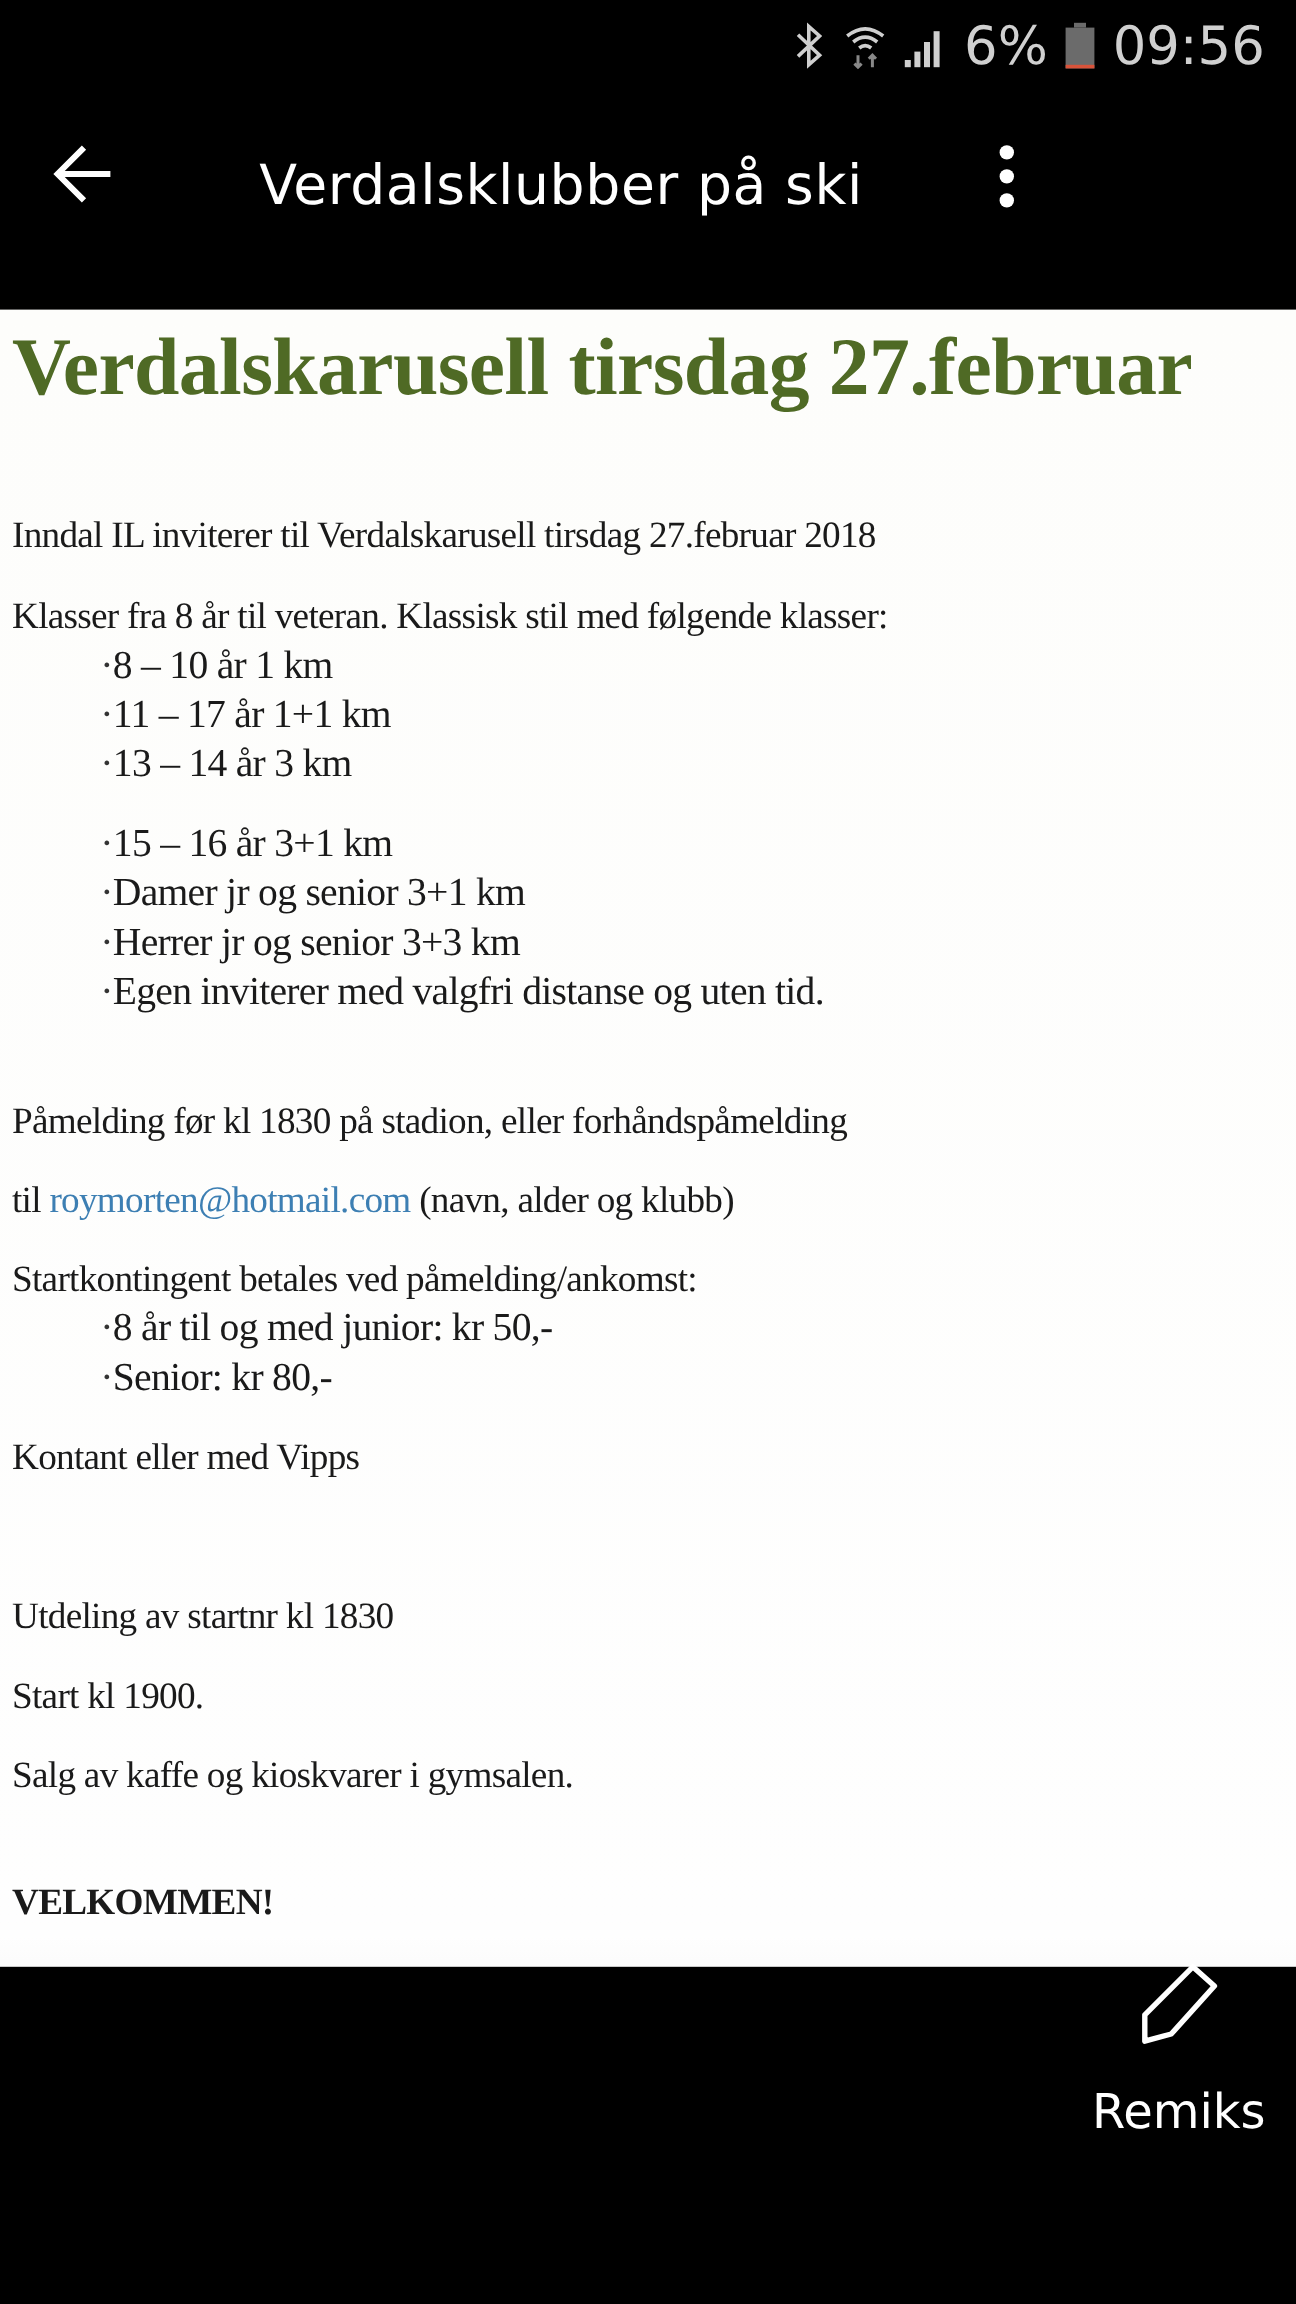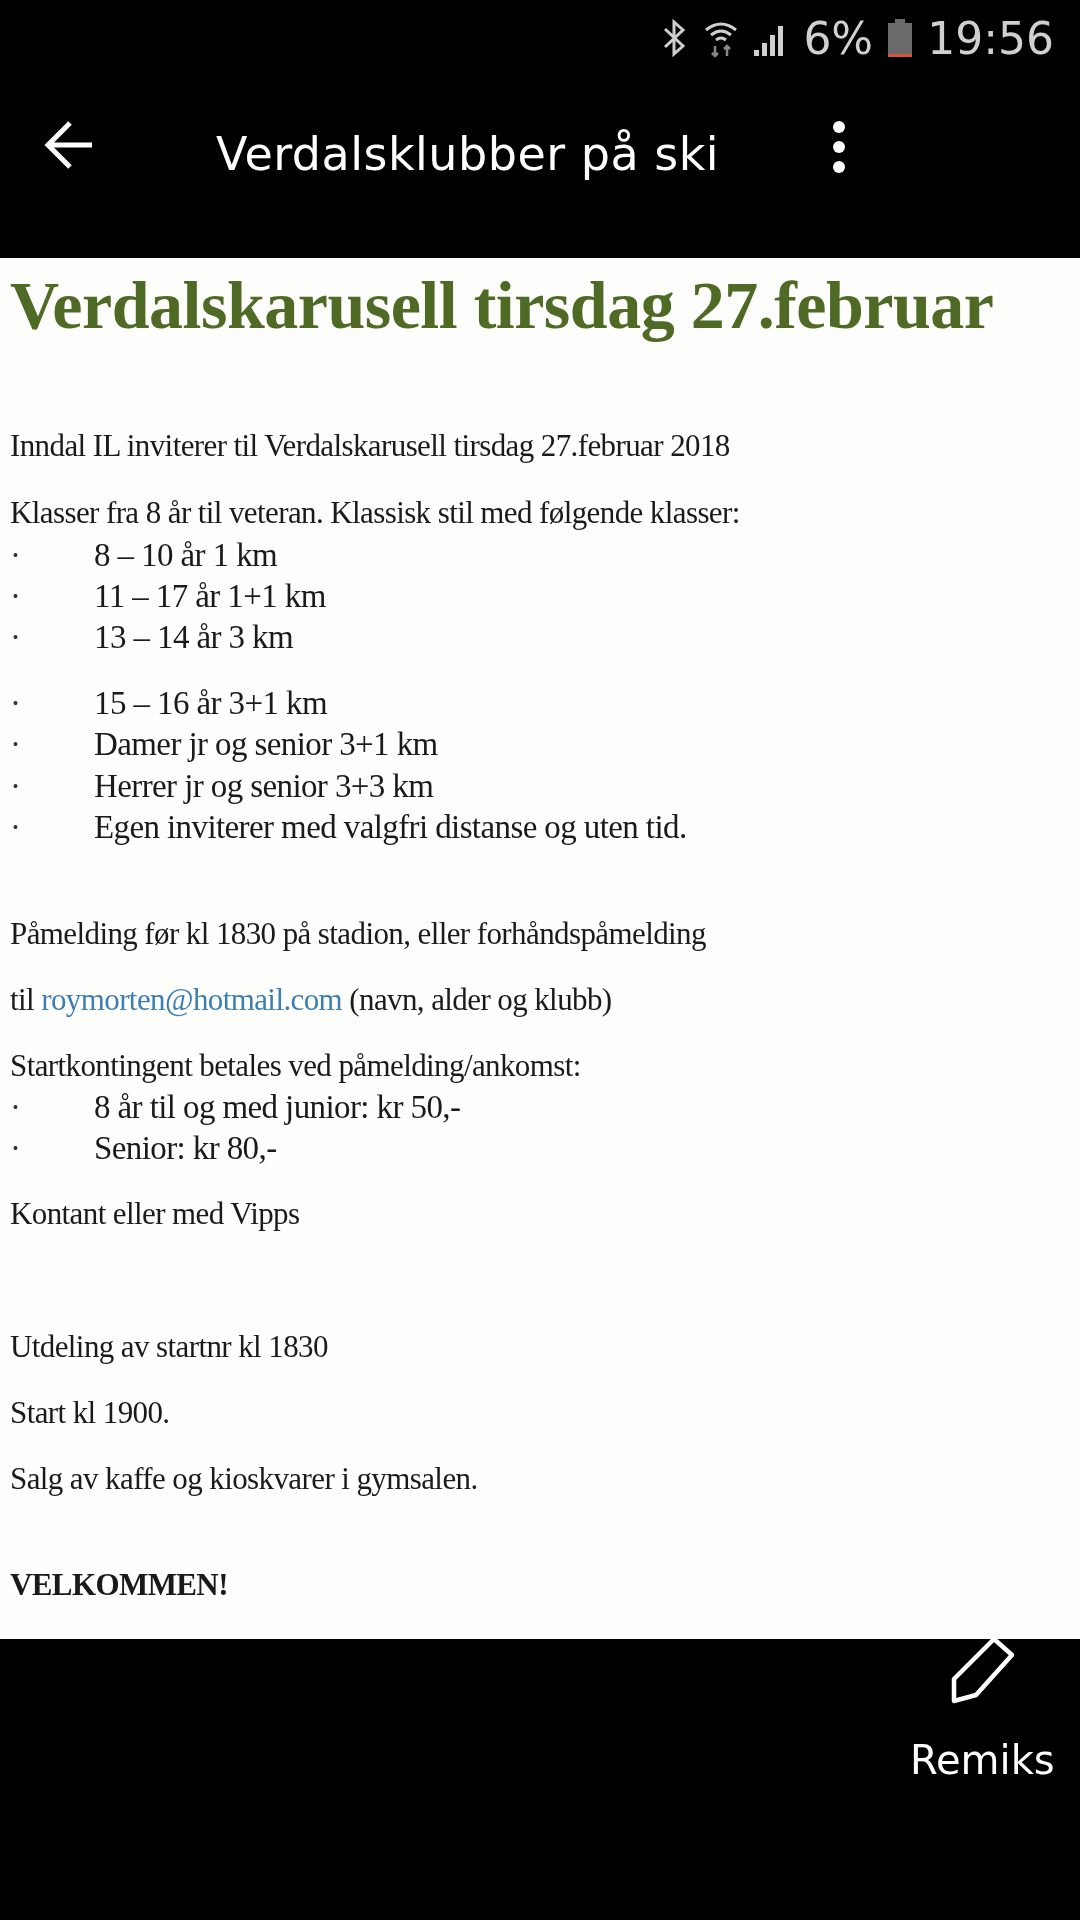--- a/index.html
+++ b/index.html
@@ -6,21 +6,21 @@
   body { width:1080px; height:1920px; background:#000; position:relative; overflow:hidden; font-family:"DejaVu Sans", sans-serif; }
   .status-bar { position:absolute; left:0; top:0; width:1080px; height:75px; background:#000; color:#d0d0d0; }
   .status-bar .right { position:absolute; right:26px; top:8px; height:60px; display:flex; align-items:center; gap:14px; font-size:44px; font-family:"DejaVu Sans", sans-serif; }
   .status-bar svg { display:block; }
   .app-bar { position:absolute; left:0; top:75px; width:896px; height:183px; background:#000; }
   .back-btn { position:absolute; left:40px; top:40px; width:60px; height:60px; cursor:pointer; }
   .app-title { position:absolute; left:216px; top:52px; color:#fff; font-size:46px; font-family:"DejaVu Sans", sans-serif; letter-spacing:0.5px; }
   .menu-btn { position:absolute; right:40px; top:40px; width:34px; height:64px; cursor:pointer; }
   .content { position:absolute; left:0; top:258px; width:1080px; height:1474px; background:#fefefe;
              background:linear-gradient(to bottom, #fdfdfb 0%, #fefefe 92%, #f2f2f2 100%); overflow:hidden; }
-  .doc { font-family:"Liberation Serif", "DejaVu Serif", serif; color:#1a1a1a; }
+  .doc { font-family:"Liberation Serif", "DejaVu Serif", serif; color:#1a1a1a;text-align:right; }
   .heading { position:absolute; left:10px; top:8px; font-size:68px; font-weight:bold; color:#4f6a25; letter-spacing:-0.5px; white-space:nowrap; }
   .p { position:absolute; left:10px; font-size:31px; white-space:nowrap; letter-spacing:-0.6px; }
   .li { position:absolute; left:10px; font-size:33px; white-space:nowrap; letter-spacing:-0.6px; }
   .li .bullet { display:inline-block; width:84px; color:#333; }
   .link { color:#3d7fb3; }
   .bold { font-weight:bold; }
   .bottom-bar { position:absolute; left:0; top:1639px; width:1080px; height:235px; background:#000; }
   .remix-btn { position:absolute; right:30px; top:0; width:150px; height:150px; cursor:pointer; }
   .remix-label { position:absolute; left:10px; top:98px; color:#fff; font-size:40px; font-family:"DejaVu Sans", sans-serif; }
 </style>
@@ -52,21 +52,21 @@
       </svg>
     </span>
     <span>6%</span>
     <span>
       <svg width="26" height="42" viewBox="0 0 26 42">
         <rect x="8" y="2" width="10" height="4" fill="#6b6b6b"></rect>
         <rect x="1" y="6" width="24" height="34" fill="#6b6b6b"></rect>
         <rect x="1" y="37" width="24" height="3" fill="#d9533a"></rect>
       </svg>
     </span>
-    <span>19:56</span>
+    <span>09:56</span>
   </div>
 </div>
 
 <div class="app-bar">
   <div class="back-btn">
     <svg width="60" height="60" viewBox="0 0 60 60">
       <path d="M8 30 L52 30 M30 8 L8 30 L30 52" fill="none" stroke="#fff" stroke-width="5"></path>
     </svg>
   </div>
   <div class="app-title">Verdalsklubber på ski</div>

